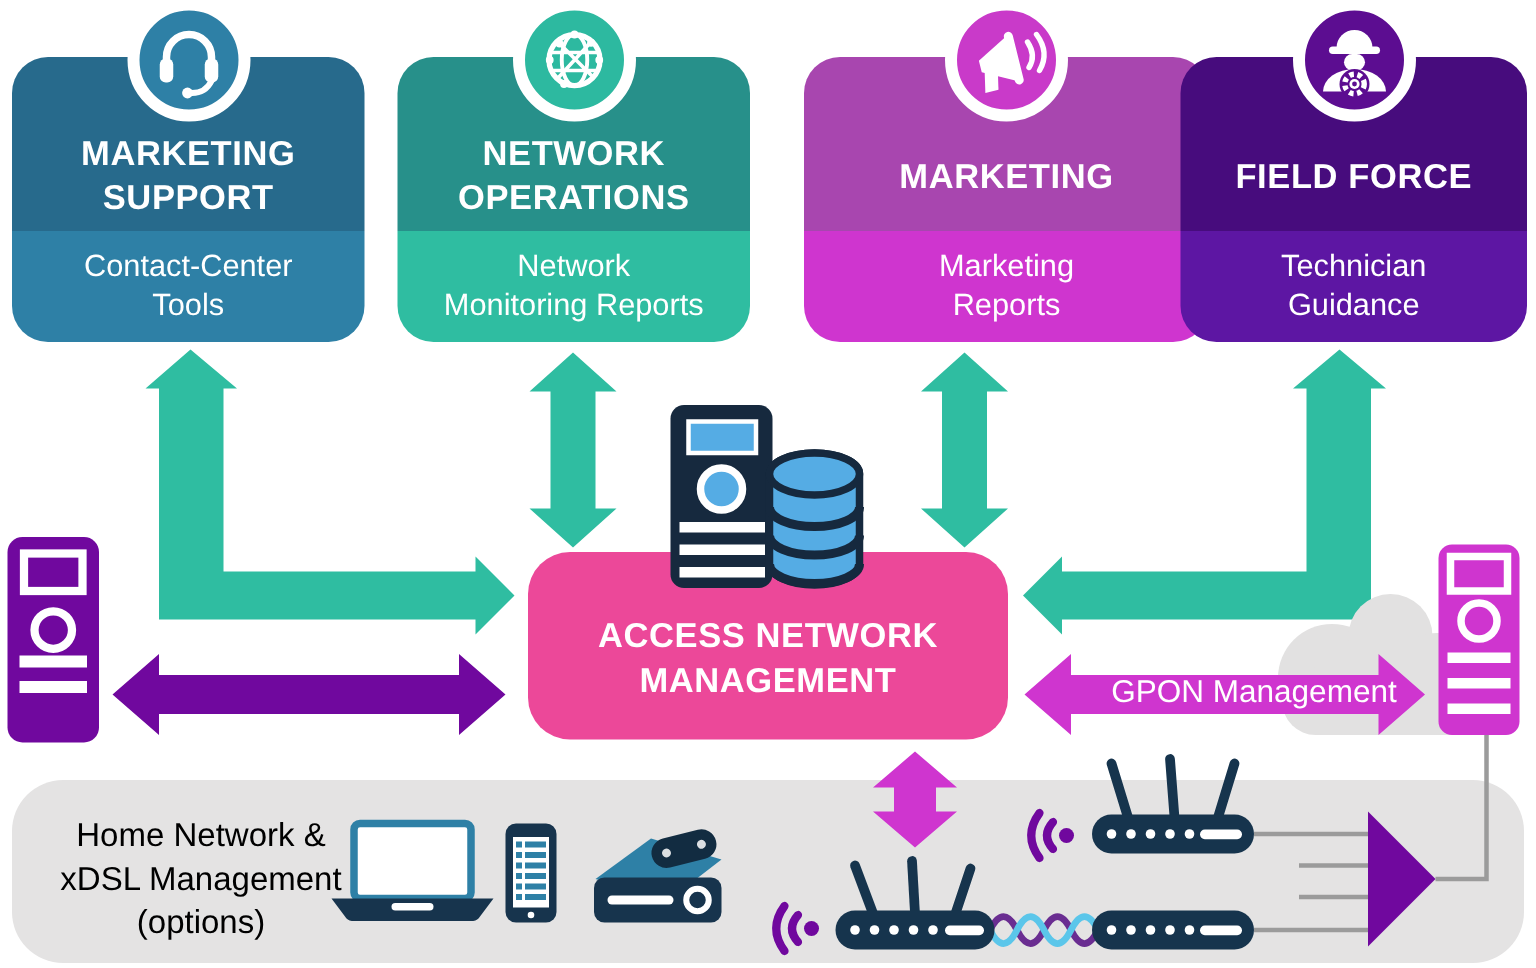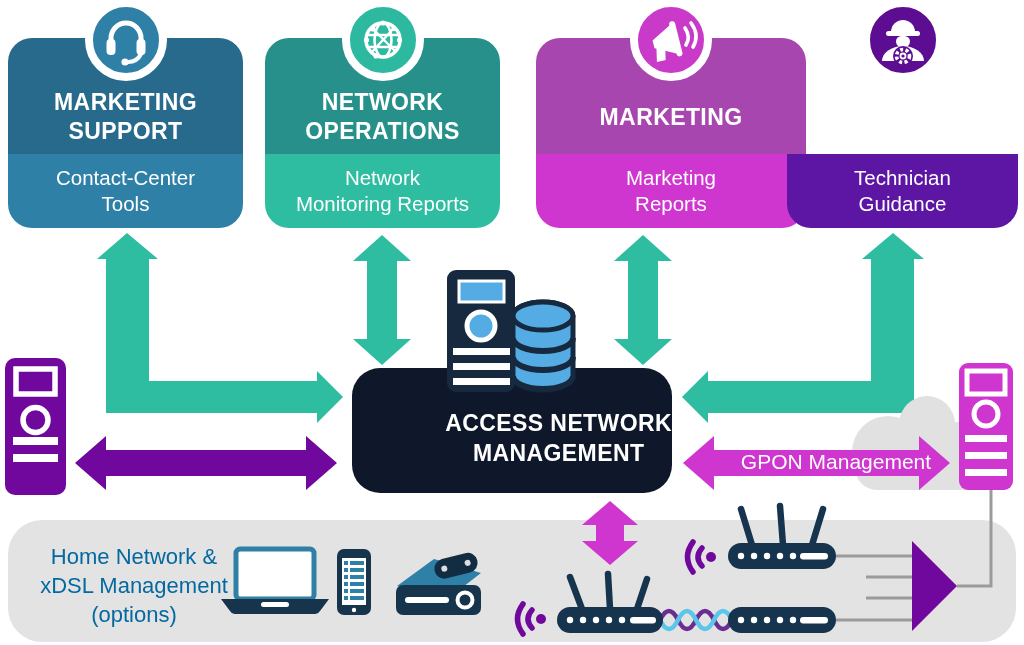--- a/index.html
+++ b/index.html
@@ -19,29 +19,29 @@
   .dept-icon{position:absolute;top:-39px;left:50%;transform:translateX(-50%);
              width:66px;height:66px;border-radius:50%;border:8px solid #fff;
              display:flex;align-items:center;justify-content:center;z-index:3;}
   #dept1{left:8px;width:235px;}   #dept1 .dept-header{background:#276a8c;} #dept1 .dept-body{background:#2e80a6;justify-content:center;} #dept1 .dept-icon{background:#2e80a6;}
   #dept2{left:265px;width:235px;} #dept2 .dept-header{background:#27908a;} #dept2 .dept-body{background:#2fbda1;} #dept2 .dept-icon{background:#2db9a0;}
   #dept3{left:536px;width:270px;} #dept3 .dept-header{background:#a846af;} #dept3 .dept-body{background:#cf35cf;} #dept3 .dept-icon{background:#c93ac9;}
   #dept4{left:787px;width:231px;} #dept4 .dept-header{background:#470c7d;} #dept4 .dept-body{background:#5d16a3;} #dept4 .dept-icon{background:#5c0d91;}
 
   
   .center-box{position:absolute;left:352px;top:368px;width:320px;height:125px;
-              background:#0f172a;border-radius:28px;display:flex;align-items:center;
-              justify-content:flex-end;padding-top:14px;box-sizing:border-box;z-index:1;}
+              background:#ec4899;border-radius:28px;display:flex;align-items:center;
+              justify-content:center;padding-top:14px;box-sizing:border-box;z-index:1;}
   .center-title{color:#fff;font-weight:700;font-size:23px;line-height:30px;
                 text-align:center;white-space:pre-line;letter-spacing:.4px;}
 
   
   .home-panel{position:absolute;left:8px;top:520px;width:1008px;height:122px;
               background:#e4e3e3;border-radius:34px;z-index:0;}
-  .home-label{position:absolute;left:20px;top:22px;width:212px;color:#0369a1;
+  .home-label{position:absolute;left:20px;top:22px;width:212px;color:#000000;
               font-size:22px;line-height:29px;text-align:center;white-space:pre-line;}
 
   
   .overlay{position:absolute;left:0;top:0;z-index:2;pointer-events:none;}
 
   
   .arrow-label{position:absolute;z-index:3;color:#fff;font-size:21px;text-align:center;}
   #integration-label{left:85px;top:450px;width:242px;}
   #gpon-label{left:718px;top:450px;width:236px;}
 </style>
@@ -120,20 +120,23 @@
       <svg width="66" height="66" viewBox="0 0 66 66">
         <path d="M21,25 a12,12 0 0 1 24,0 z" fill="#fff"></path>
         <rect x="16" y="24" width="34" height="5" rx="2.5" fill="#fff"></rect>
         <rect x="26" y="29" width="14" height="11" rx="5.5" fill="#fff"></rect>
         <path d="M12,54 a21,15 0 0 1 42,0 z" fill="#fff"></path>
         <circle cx="33" cy="49" r="10" fill="#5c0d91"></circle>
         <circle cx="33" cy="49" r="6.5" stroke="#fff" stroke-width="3.6" stroke-dasharray="3 2.4" fill="none"></circle>
         <circle cx="33" cy="49" r="3.4" fill="#fff"></circle>
         <circle cx="33" cy="49" r="1.6" fill="#5c0d91"></circle>
       </svg>
+    </div>
+    <div class="dept-header">
+      <div class="dept-title">FIELD FORCE</div>
     </div>
     <div class="dept-body">
       <div class="dept-sub">Technician
 Guidance</div>
     </div>
   </div>
 
   <div class="home-panel">
     <div class="home-label">Home Network &amp;
 xDSL Management

